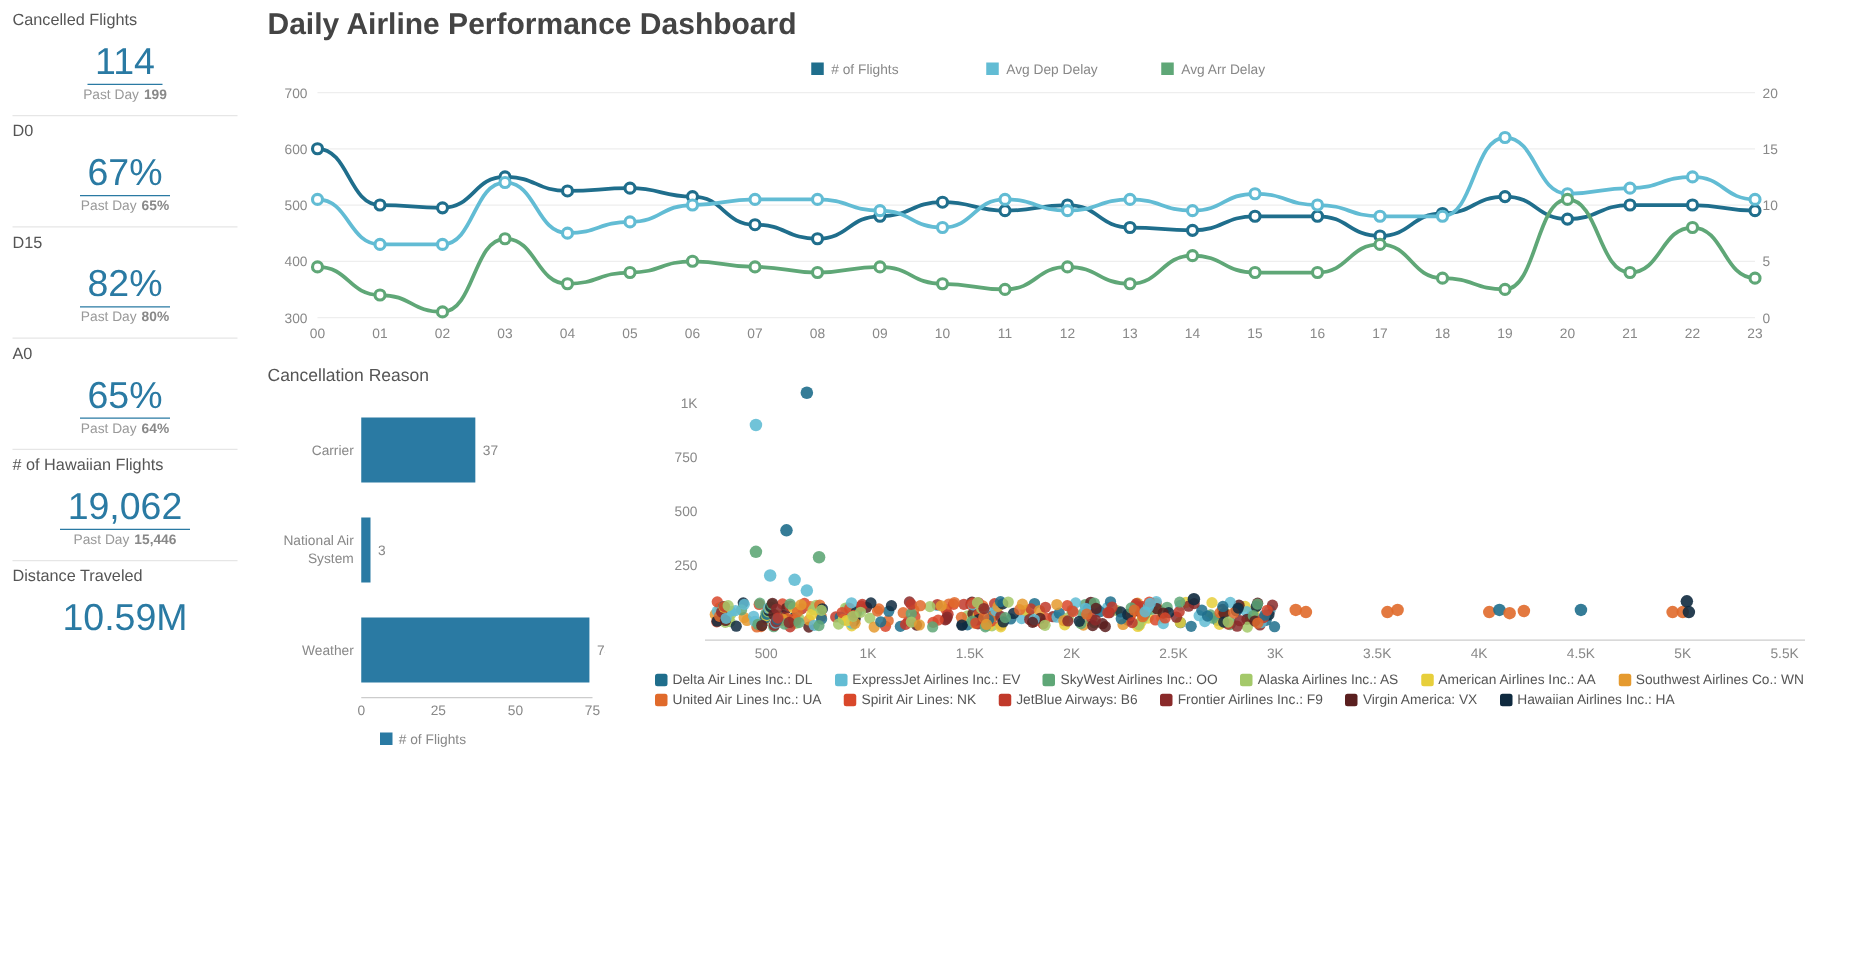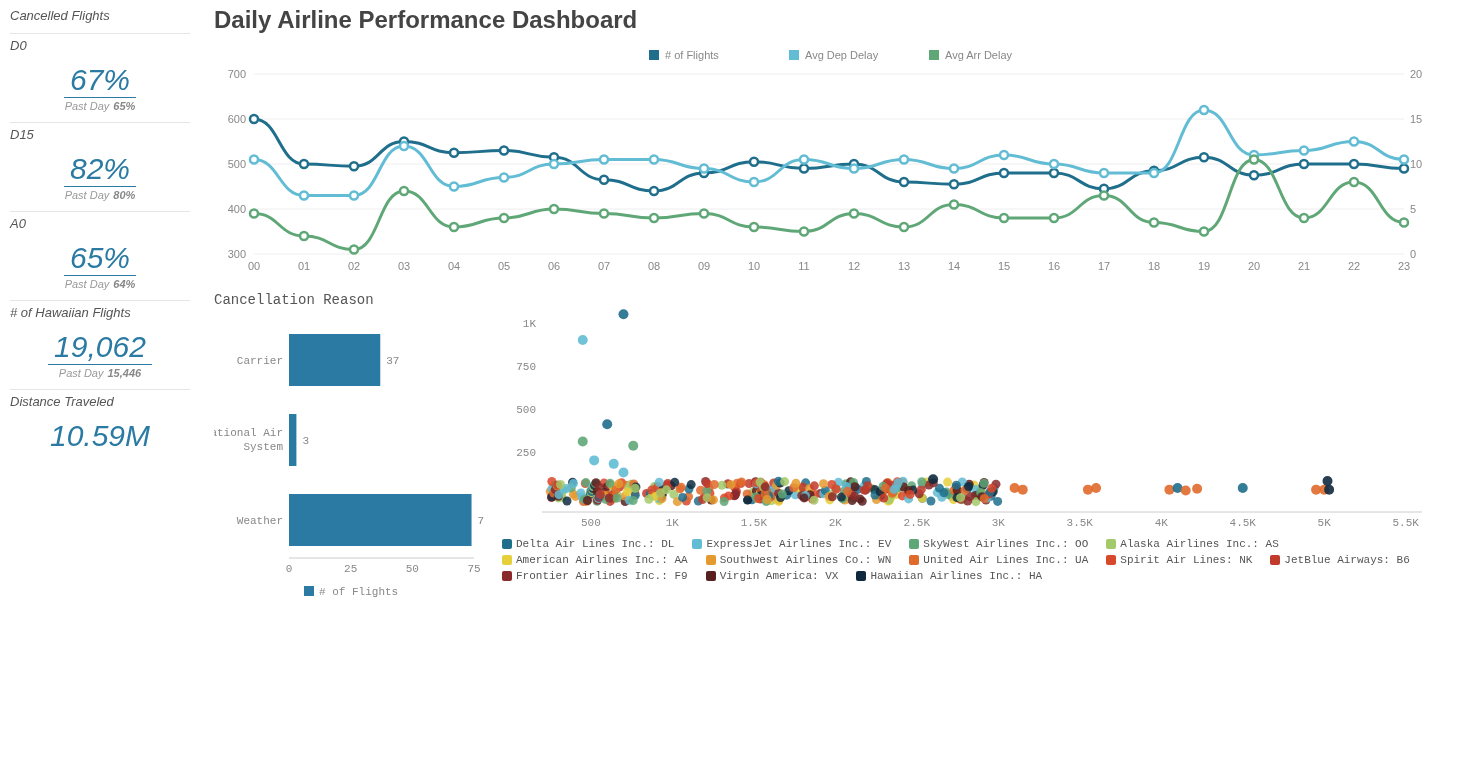--- a/index.html
+++ b/index.html
@@ -1,33 +1,33 @@
 <!DOCTYPE html>
 <html><head>
 <meta charset="utf-8">
 <style>
 * { box-sizing: border-box; margin: 0; padding: 0; }
 body { font-family: "Segoe UI", Arial, sans-serif; background: #fff; color: #555; width: 1482px; height: 764px; overflow: hidden; }
 .root { display: flex; height: 100%; }
-.sidebar { width: 200px; padding: 4px 10px 26px 10px; font-style: italic; }
+.sidebar { width: 200px; padding: 4px 10px 26px 10px; }
 .kpi { border-bottom: 1px solid #e6e6e6; padding: 4px 0 10px 0; }
 .kpi-label { font-size: 13px; color: #555; }
 .kpi-body { text-align: center; margin-top: 10px; }
 .kpi-value { font-size: 30px; font-weight: 500; color: #2a7aa3; border-bottom: 1px solid #2a7aa3; display: inline-block; padding: 0 6px; }
 .kpi-sub { color: #999; font-size: 11px; margin-top: 2px; }
 .kpi-sub b { color: #888; font-weight: 600; margin-left: 4px; }
 .kpi-last .kpi-value { border-bottom: none; }
 .kpi-last { border-bottom: none; }
 
 .main { flex: 1; padding: 6px 24px 6px 14px; }
 .page-title { font-size: 24px; font-weight: 600; color: #444; margin-bottom: 10px; }
 .chart-title { font-size: 14px; color: #555; margin-bottom: 6px; }
 
 .perf-chart { position: relative; height: 230px; }
-.lower { display: flex; gap: 18px; margin-top: 18px; font-family: Liberation Mono, monospace; }
+.lower { display: flex; gap: 40px; margin-top: 18px; }
 .cancel-panel { width: 270px; }
 .cancel-chart { position: relative; height: 280px; }
 .scatter-panel { flex: 1; }
 .scatter-chart { position: relative; height: 240px; }
 
 .legend { display:flex; flex-wrap:wrap; gap:4px 18px; font-size: 11px; color:#555; margin-top:6px; }
 .legend span.sw { display:inline-block; width:10px; height:10px; border-radius:2px; margin-right:4px; vertical-align:middle; }
 .legend-item { white-space:nowrap; }
 
 svg .gl { stroke:#eee; stroke-width:1; }
@@ -35,20 +35,21 @@
 svg text { fill:#888; font-size:11px; font-family:inherit; }
 svg .pt { fill:#fff; stroke-width:2.5; }
 </style>
 </head>
 <body>
 
 <div class="root">
   <div class="sidebar" id="sidebar">
       <div class="kpi">
         <div class="kpi-label">Cancelled Flights</div>
+        <div class="kpi-body"><span class="kpi-value">114</span><div class="kpi-sub">Past Day<b>199</b></div></div>
       </div>
       <div class="kpi">
         <div class="kpi-label">D0</div>
         <div class="kpi-body"><span class="kpi-value">67%</span><div class="kpi-sub">Past Day<b>65%</b></div></div>
       </div>
       <div class="kpi">
         <div class="kpi-label">D15</div>
         <div class="kpi-body"><span class="kpi-value">82%</span><div class="kpi-sub">Past Day<b>80%</b></div></div>
       </div>
       <div class="kpi">

